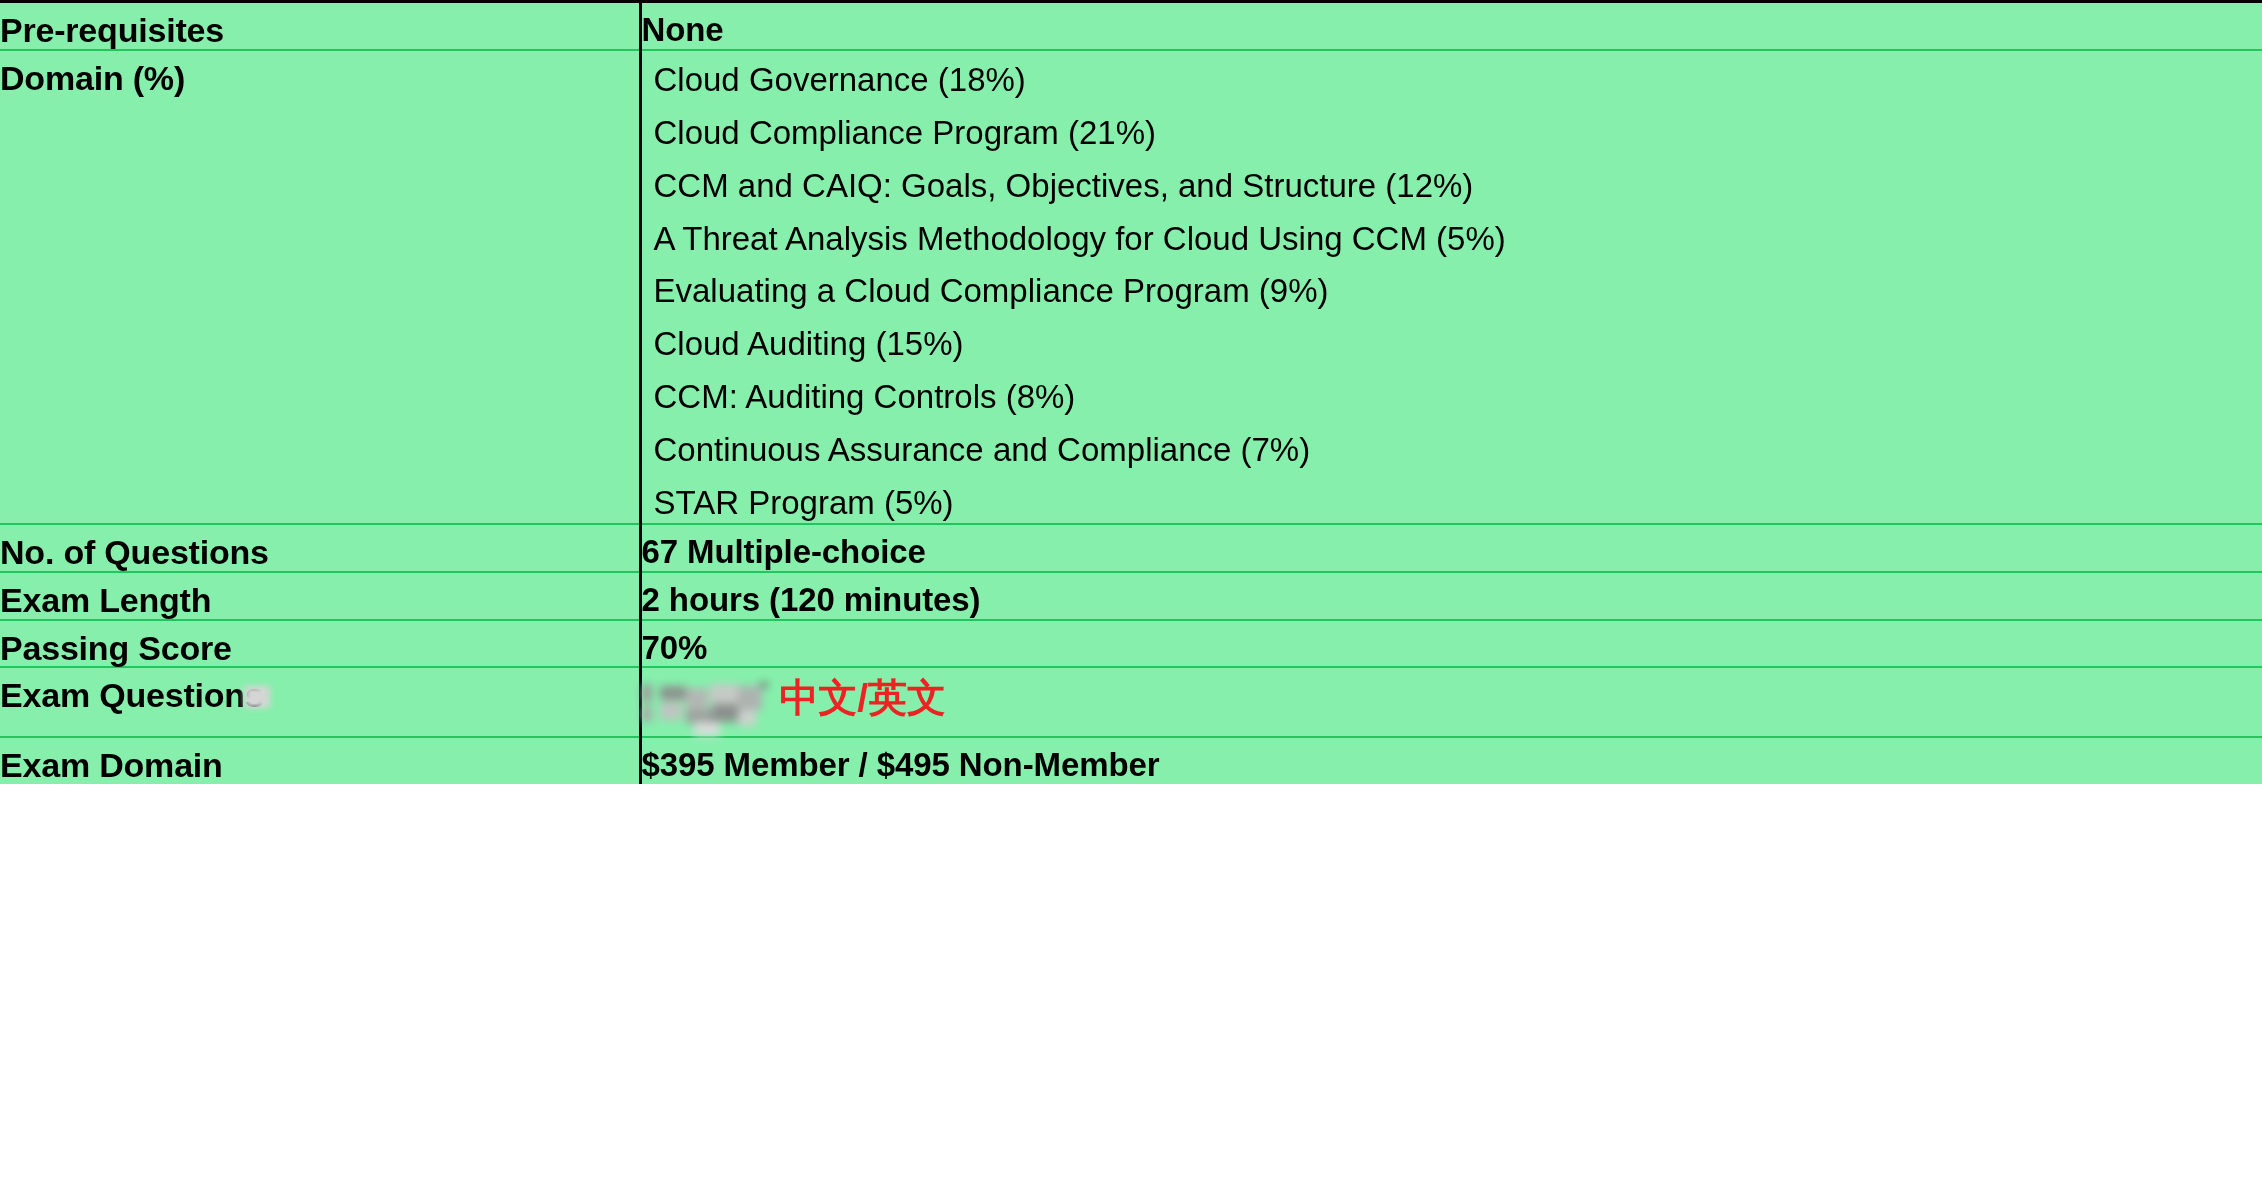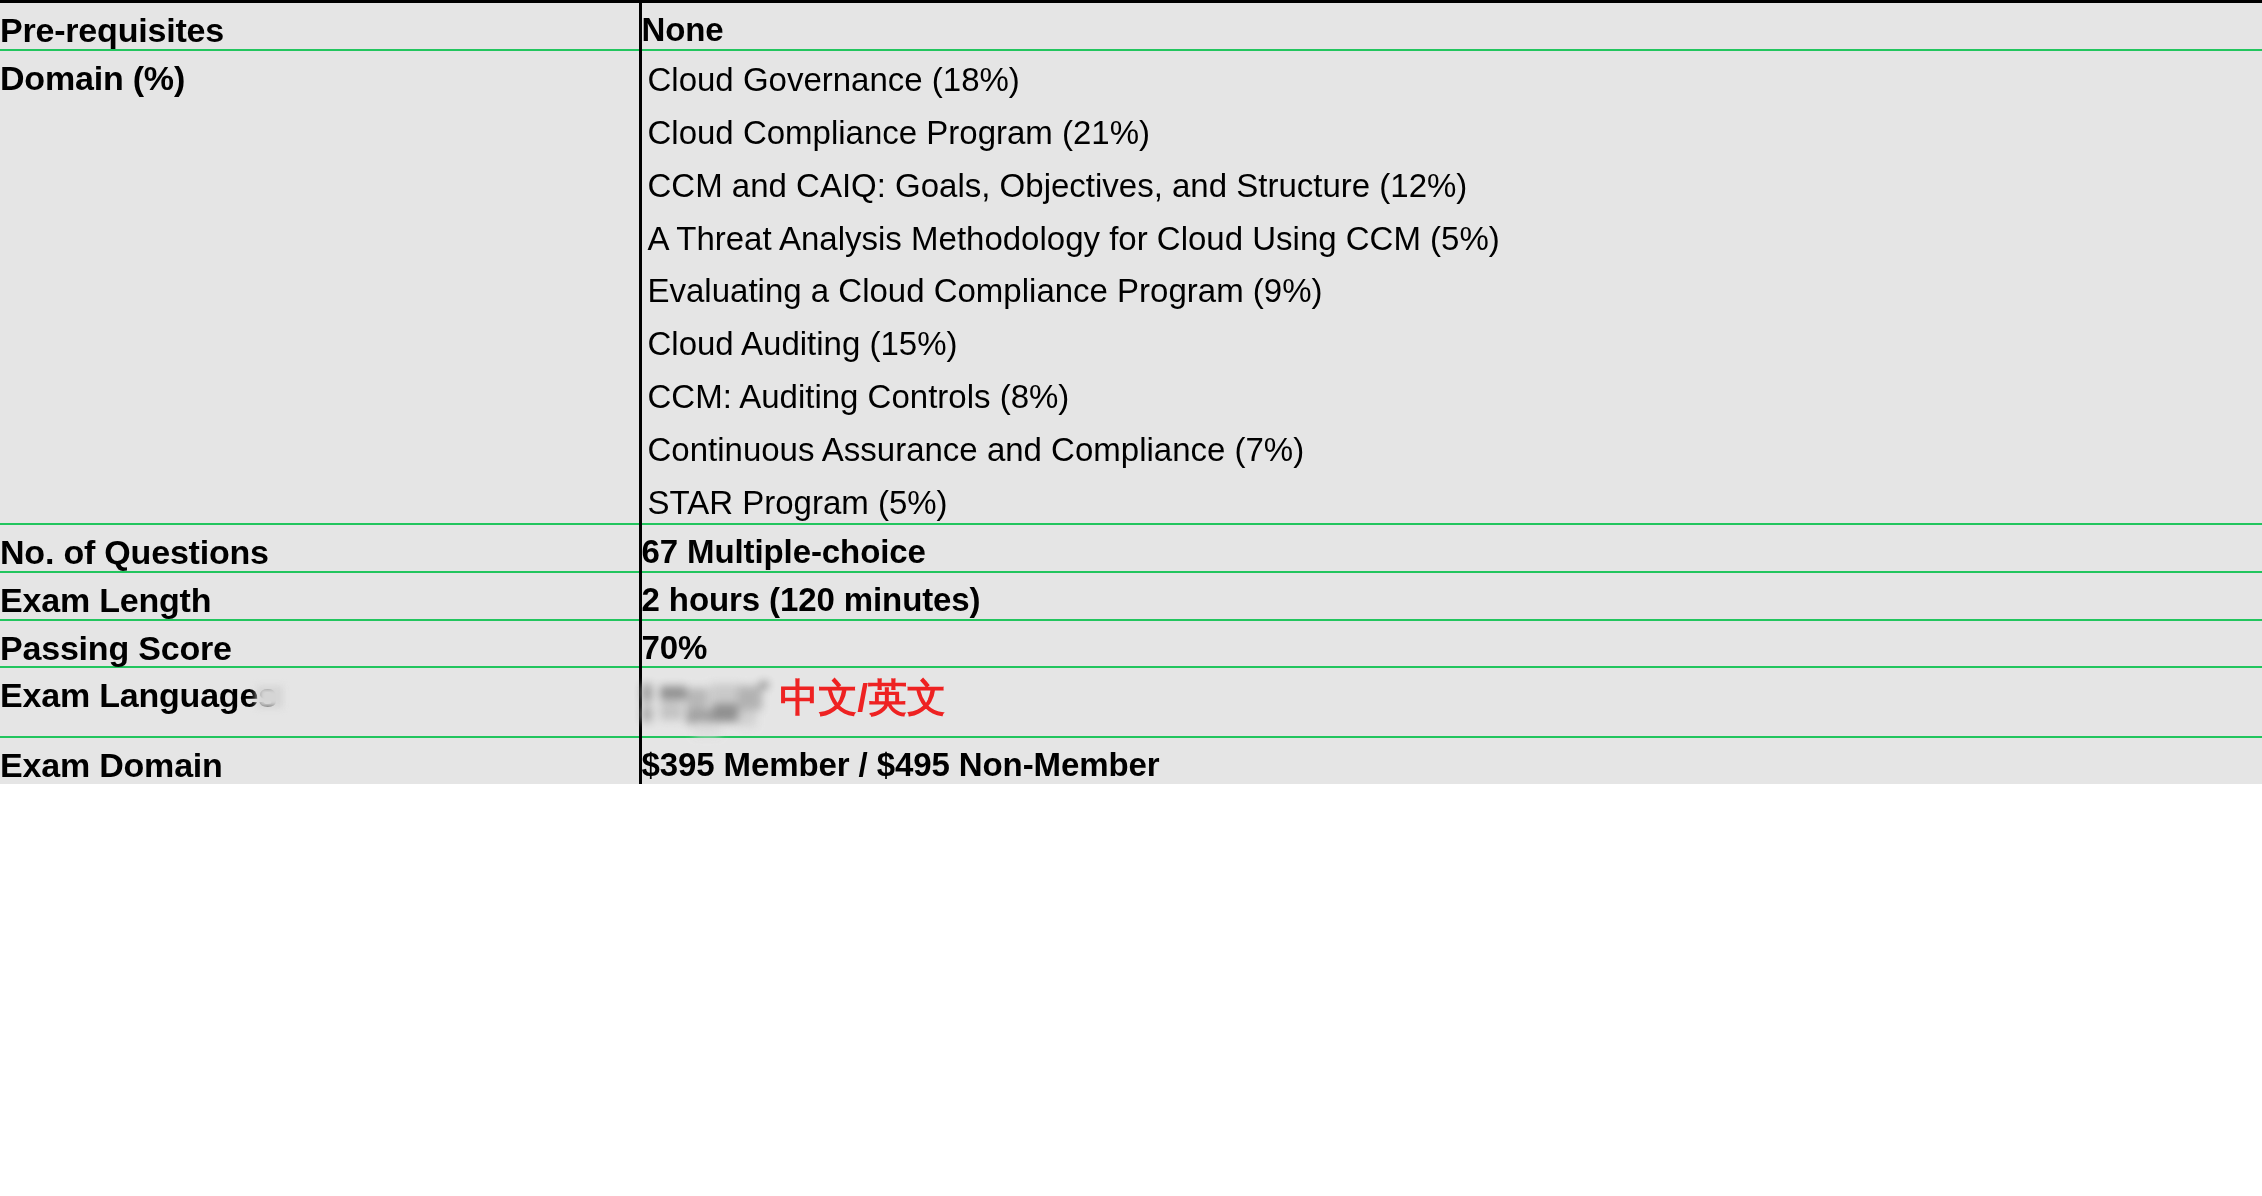--- a/index.html
+++ b/index.html
@@ -28,21 +28,21 @@
     width: 2262px;
     margin: 0;
   }
 
   table.spec-table col.c-label { width: 640px; }
   table.spec-table col.c-value { width: 1622px; }
 
   table.spec-table td {
     vertical-align: top;
     padding: 10px 0 0 0;
-    background: #e5e5e5;
+    background: #86efac;
   }
 
   
   tr.row > td {
     border-top: 2px solid #22c55e;
   }
   tr.row-first > td {
     border-top: 3px solid #000000;
   }
 
@@ -71,21 +71,21 @@
   }
 
   .domain-list {
     list-style: none;
     margin: 0;
     padding: 0;
   }
   .domain-list li {
     font-size: 33px;
     line-height: 1.18;
-    margin: 0 0 14px 6px;
+    margin: 0 0 14px 12px;
     white-space: nowrap;
   }
   .domain-list li:last-child {
     margin-bottom: 0;
   }
 
   
   .pad-sm { padding-bottom: 34px; }
   .pad-md { padding-bottom: 46px; }
   .pad-lg { padding-bottom: 44px; }
@@ -210,21 +210,21 @@
           <div class="label-text">Passing Score</div>
         </td>
         <td class="value-cell pad-sm">
           <div class="value-text">70%</div>
         </td>
       </tr>
 
       <tr class="row">
         <td class="label-cell pad-sm">
           <div class="label-text">
-            <span class="label-smudge">Exam Languages</span>
+            <span class="label-smudge">Exam Questions</span>
           </div>
         </td>
         <td class="value-cell pad-sm">
           <div class="value-text lang-line">
             <span class="redaction">
               <span class="b b1"></span>
                 <span class="b b2"></span>
                 <span class="b b3"></span>
               <span class="b b4"></span>
                 <span class="b b5"></span>

